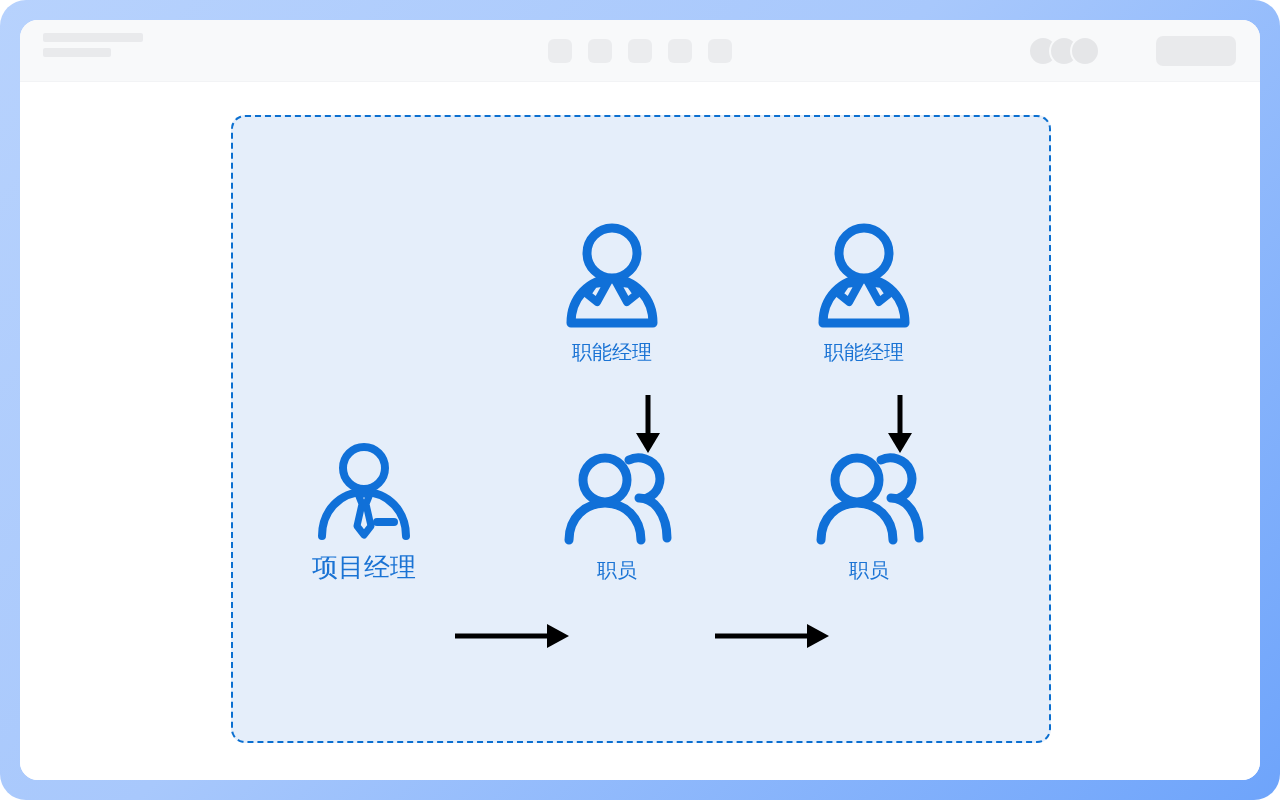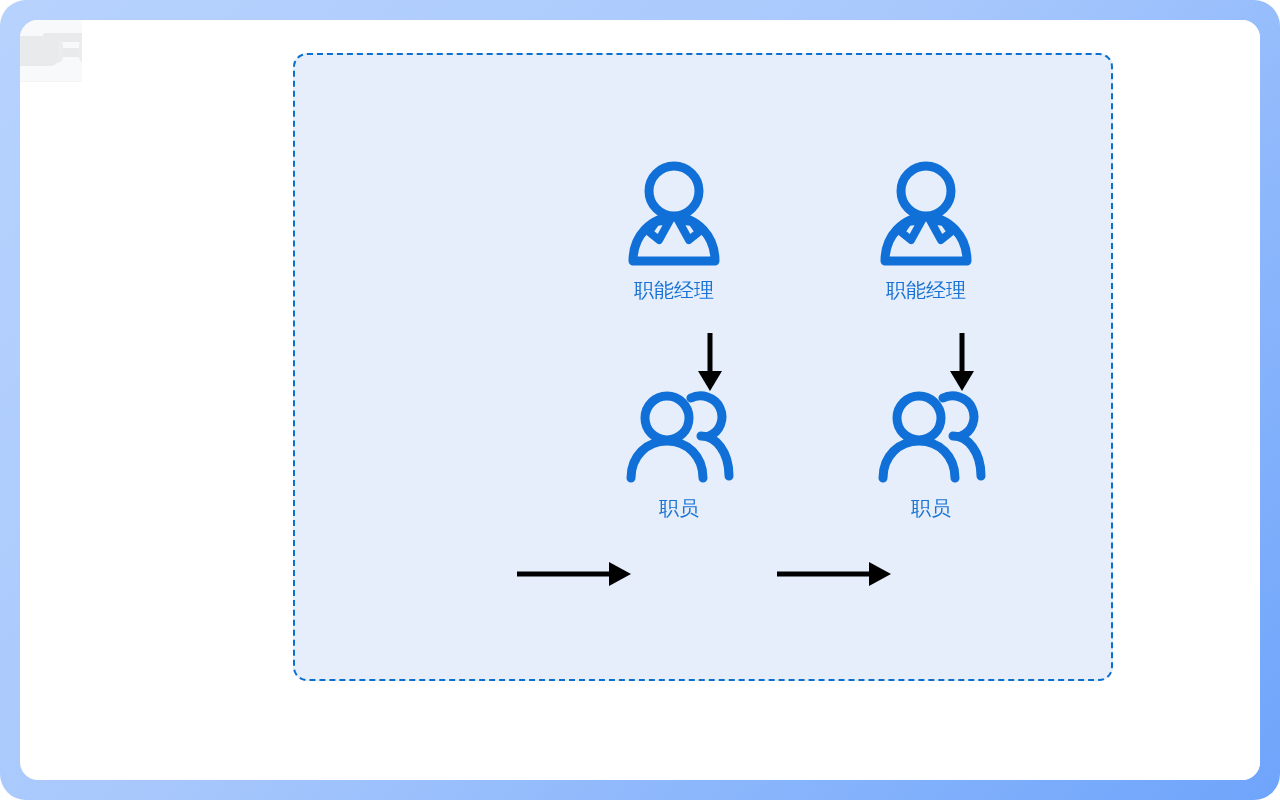--- a/index.html
+++ b/index.html
@@ -26,21 +26,21 @@
   #window {
     position: absolute;
     left: 20px;
     top: 20px;
     width: 1240px;
     height: 760px;
     background: #ffffff;
     border-radius: 18px;
     overflow: hidden;
     display: flex;
-    flex-direction: row;
+    flex-direction: column;
   }
 
   
   #toolbar {
     position: relative;
     height: 62px;
     flex: 0 0 62px;
     background: #f8f9fa;
     border-bottom: 1px solid #f2f3f5;
   }
@@ -201,20 +201,31 @@
             <svg width="96" height="108" viewBox="0 0 96 108" fill="none">
               <circle cx="48" cy="31" r="25" stroke="#1070d8" stroke-width="9"></circle>
               <path d="M7 101 C7 76 25 57 48 57 C71 57 89 76 89 101 Z" stroke="#1070d8" stroke-width="9" stroke-linejoin="round" fill="none"></path>
               <path d="M30 62 L44 60 L33 80 L23 72 Z" stroke="#1070d8" stroke-width="8" stroke-linejoin="round" fill="none"></path>
               <path d="M66 62 L52 60 L63 80 L73 72 Z" stroke="#1070d8" stroke-width="8" stroke-linejoin="round" fill="none"></path>
             </svg>
           </span>
           <span class="label">职能经理</span>
         </div>
 
+        <div class="node big" id="node-pm">
+          <span class="icon">
+            <svg width="100" height="100" viewBox="0 0 100 100" fill="none">
+              <circle cx="50" cy="26" r="21" stroke="#1070d8" stroke-width="8"></circle>
+              <path d="M8 94 C8 69 26 50 50 50 C74 50 92 69 92 94" stroke="#1070d8" stroke-width="8" stroke-linecap="round" fill="none"></path>
+              <path d="M44 52 L56 52 L52 62 L57 84 L50 93 L43 84 L48 62 Z" stroke="#1070d8" stroke-width="7" stroke-linejoin="round" fill="none"></path>
+              <line x1="63" y1="80" x2="80" y2="80" stroke="#1070d8" stroke-width="8" stroke-linecap="round"></line>
+            </svg>
+          </span>
+          <span class="label">项目经理</span>
+        </div>
 
         <div class="node" id="node-staff-1">
           <span class="icon">
             <svg width="116" height="96" viewBox="0 0 116 96" fill="none">
               <path d="M70 8 C80 3 94 7 99 18 C104 29 99 42 88 46" stroke="#1070d8" stroke-width="9" stroke-linecap="round" fill="none"></path>
               <path d="M80 46 C95 46 108 62 108 86" stroke="#1070d8" stroke-width="9" stroke-linecap="round" fill="none"></path>
               <circle cx="46" cy="28" r="22" stroke="#1070d8" stroke-width="9"></circle>
               <path d="M10 88 C10 66 26 51 46 51 C66 51 82 66 82 88" stroke="#1070d8" stroke-width="9" stroke-linecap="round" fill="none"></path>
             </svg>
           </span>

